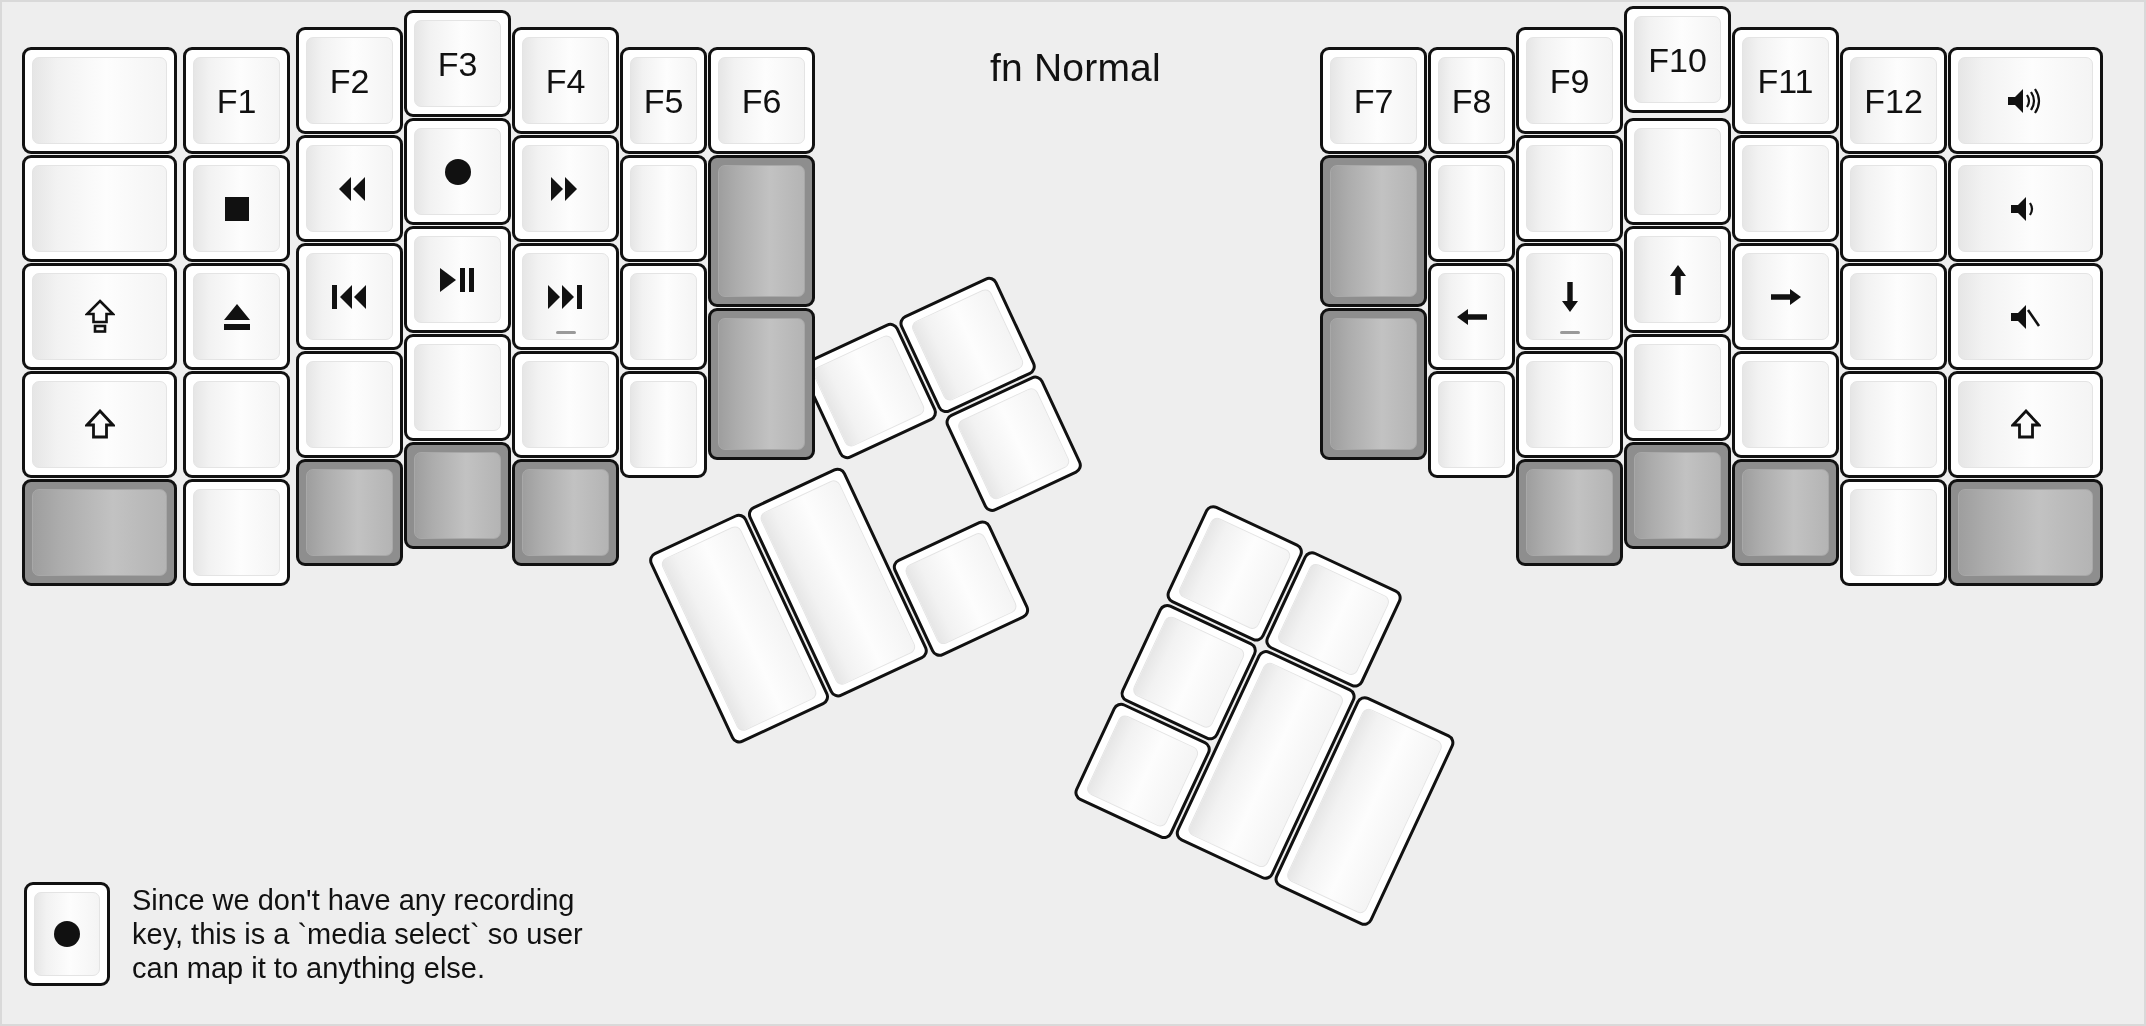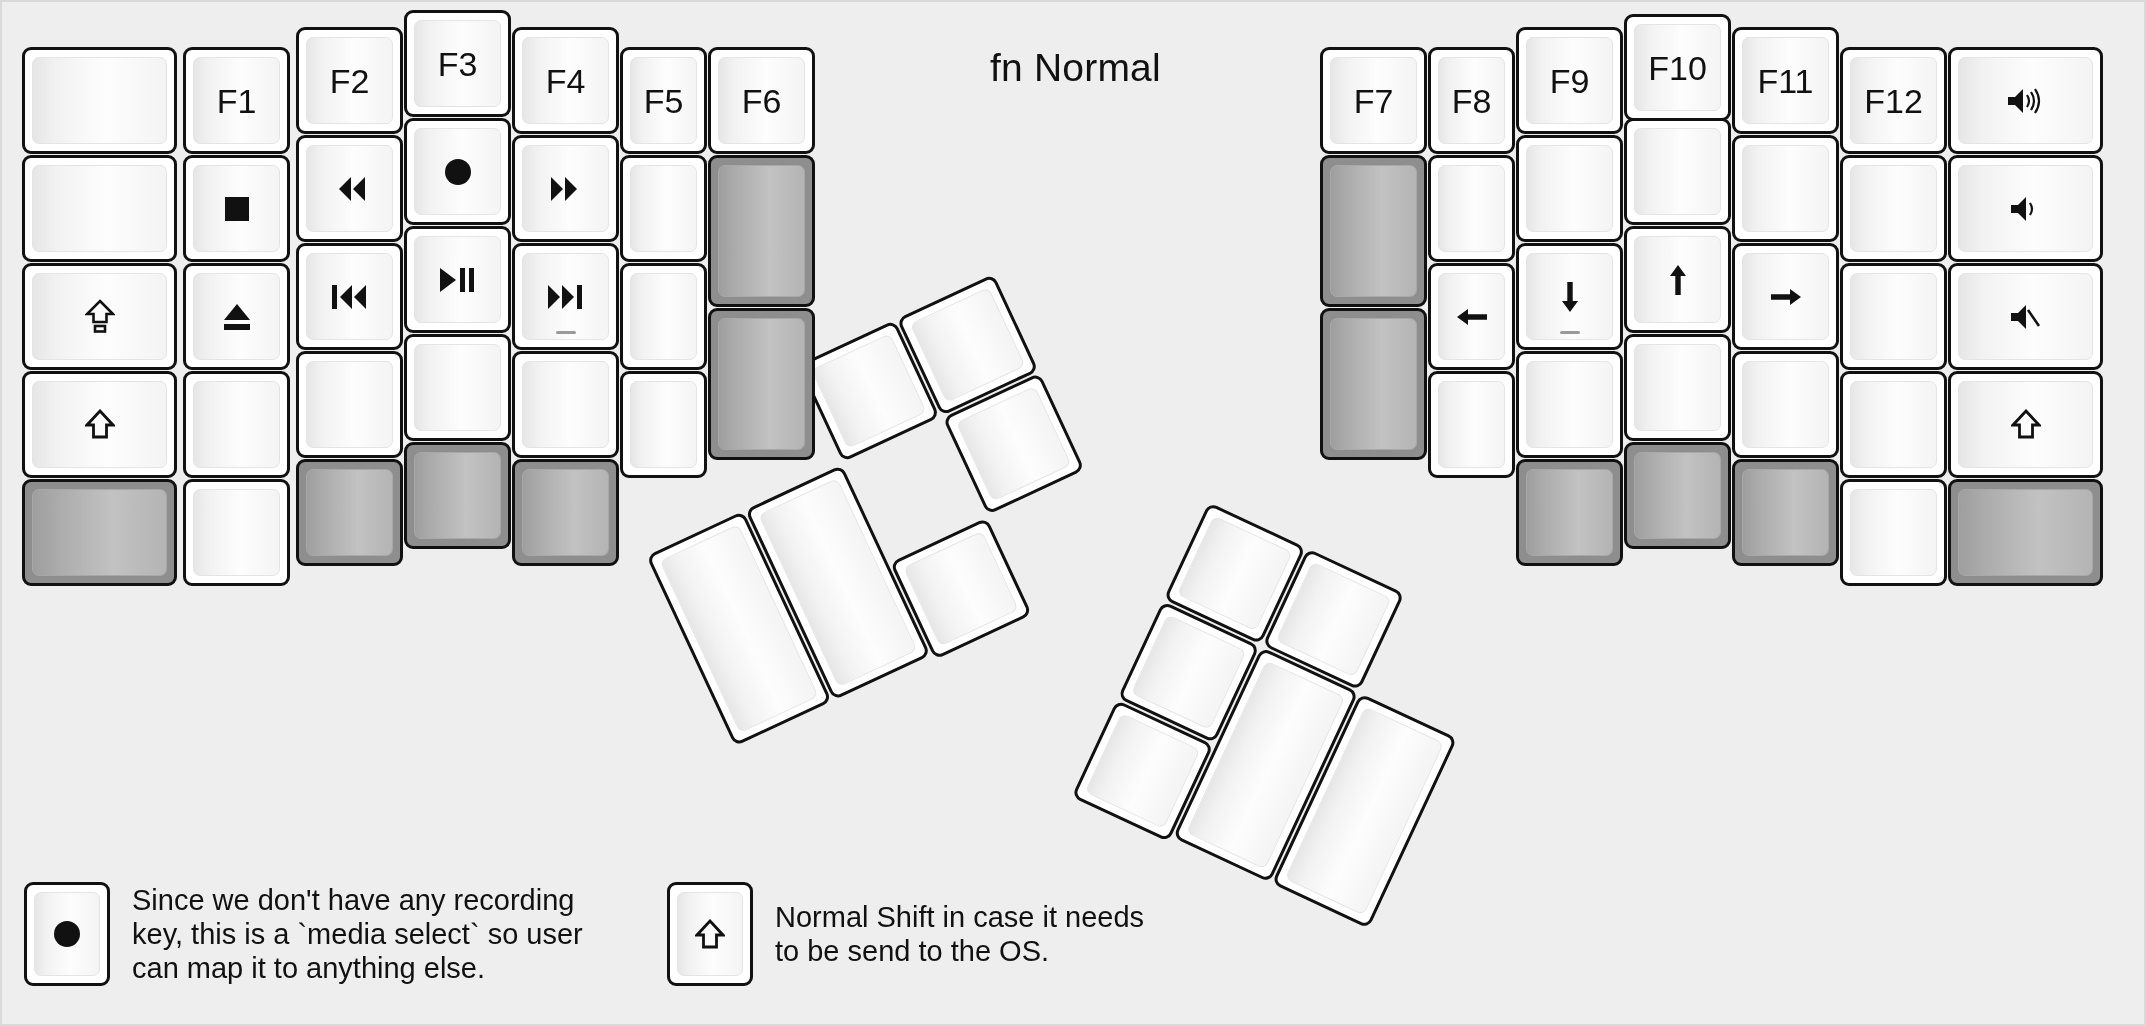--- a/index.html
+++ b/index.html
@@ -281,21 +281,21 @@
           </svg>
         </span>
         <div class="homebar"></div>
       </div>
       <div class="key" style="left: 1514px; top: 349px; width: 107px; height: 107px; z-index: 7;">
         <div class="cap"></div>
       </div>
       <div class="key trans" style="left: 1514px; top: 457px; width: 107px; height: 107px; z-index: 6;">
         <div class="cap"></div>
       </div>
-      <div class="key" style="left: 1622px; top: 12px; width: 107px; height: 107px; z-index: 10;">
+      <div class="key" style="left: 1622px; top: 4px; width: 107px; height: 107px; z-index: 10;">
         <div class="cap"></div>
         <span class="legend big">F10</span>
       </div>
       <div class="key" style="left: 1622px; top: 116px; width: 107px; height: 107px; z-index: 9;">
         <div class="cap"></div>
       </div>
       <div class="key" style="left: 1622px; top: 224px; width: 107px; height: 107px; z-index: 8;">
         <div class="cap"></div>
         <span class="legend glyph">
           <svg width="28" height="36" viewBox="0 0 28 36" fill="#111">
@@ -435,27 +435,15 @@
           <span class="legend glyph" style="position: absolute; inset: 0px;">
             <svg width="30" height="30" viewBox="0 0 30 30" fill="#111">
               <circle cx="15" cy="15" r="13"></circle>
             </svg>
           </span>
         </div>
         <div class="ftext">Since we don't have any recording
 key, this is a `media select` so user
 can map it to anything else.</div>
       </div>
-      <div class="fitem" style="left: 665px; top: 18px;">
-        <div class="fkey">
-          <div class="cap"></div>
-          <span class="legend glyph" style="position: absolute; inset: 0px;">
-            <svg width="30" height="31" viewBox="0 0 30 31" fill="#111">
-              <path d="M15 2 L28 16 L21.5 16 L21.5 28 L8.5 28 L8.5 16 L2 16 Z" fill="none" stroke="#111" stroke-width="2.8"></path>
-            </svg>
-          </span>
-        </div>
-        <div class="ftext">Normal Shift in case it needs
-to be send to the OS.</div>
-      </div>
     </div>
 
 </div>
 
 </body></html>

